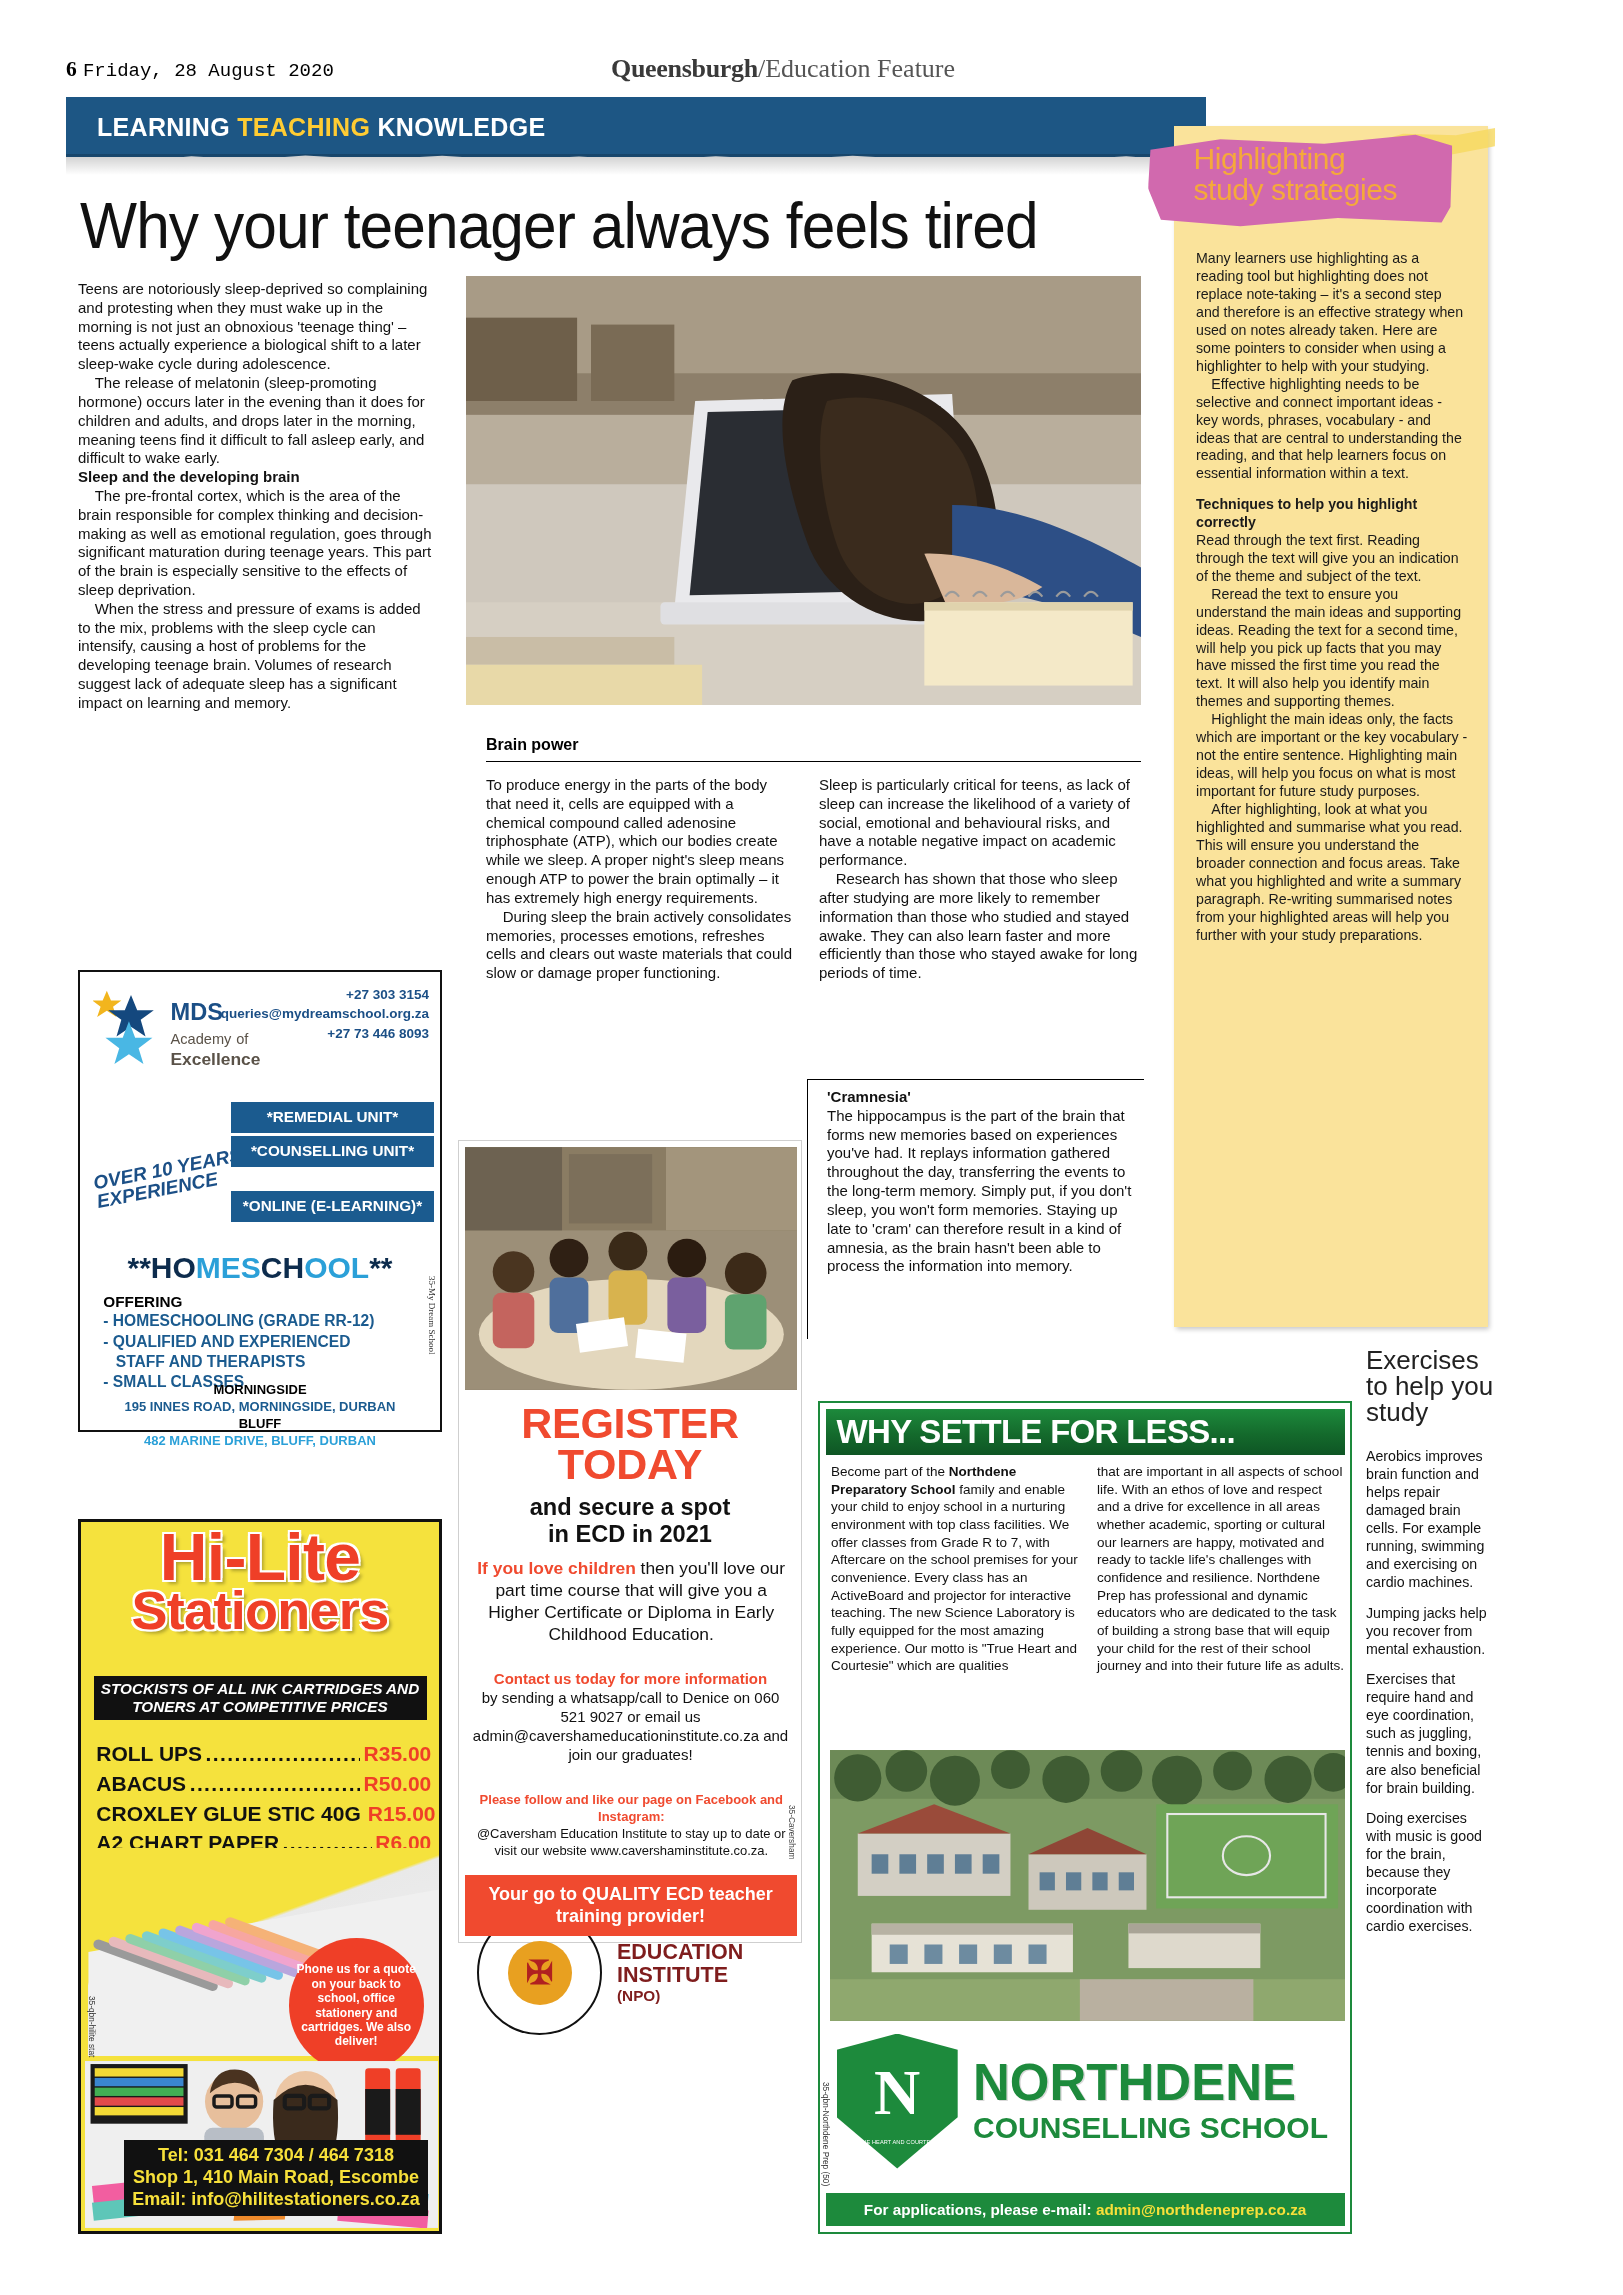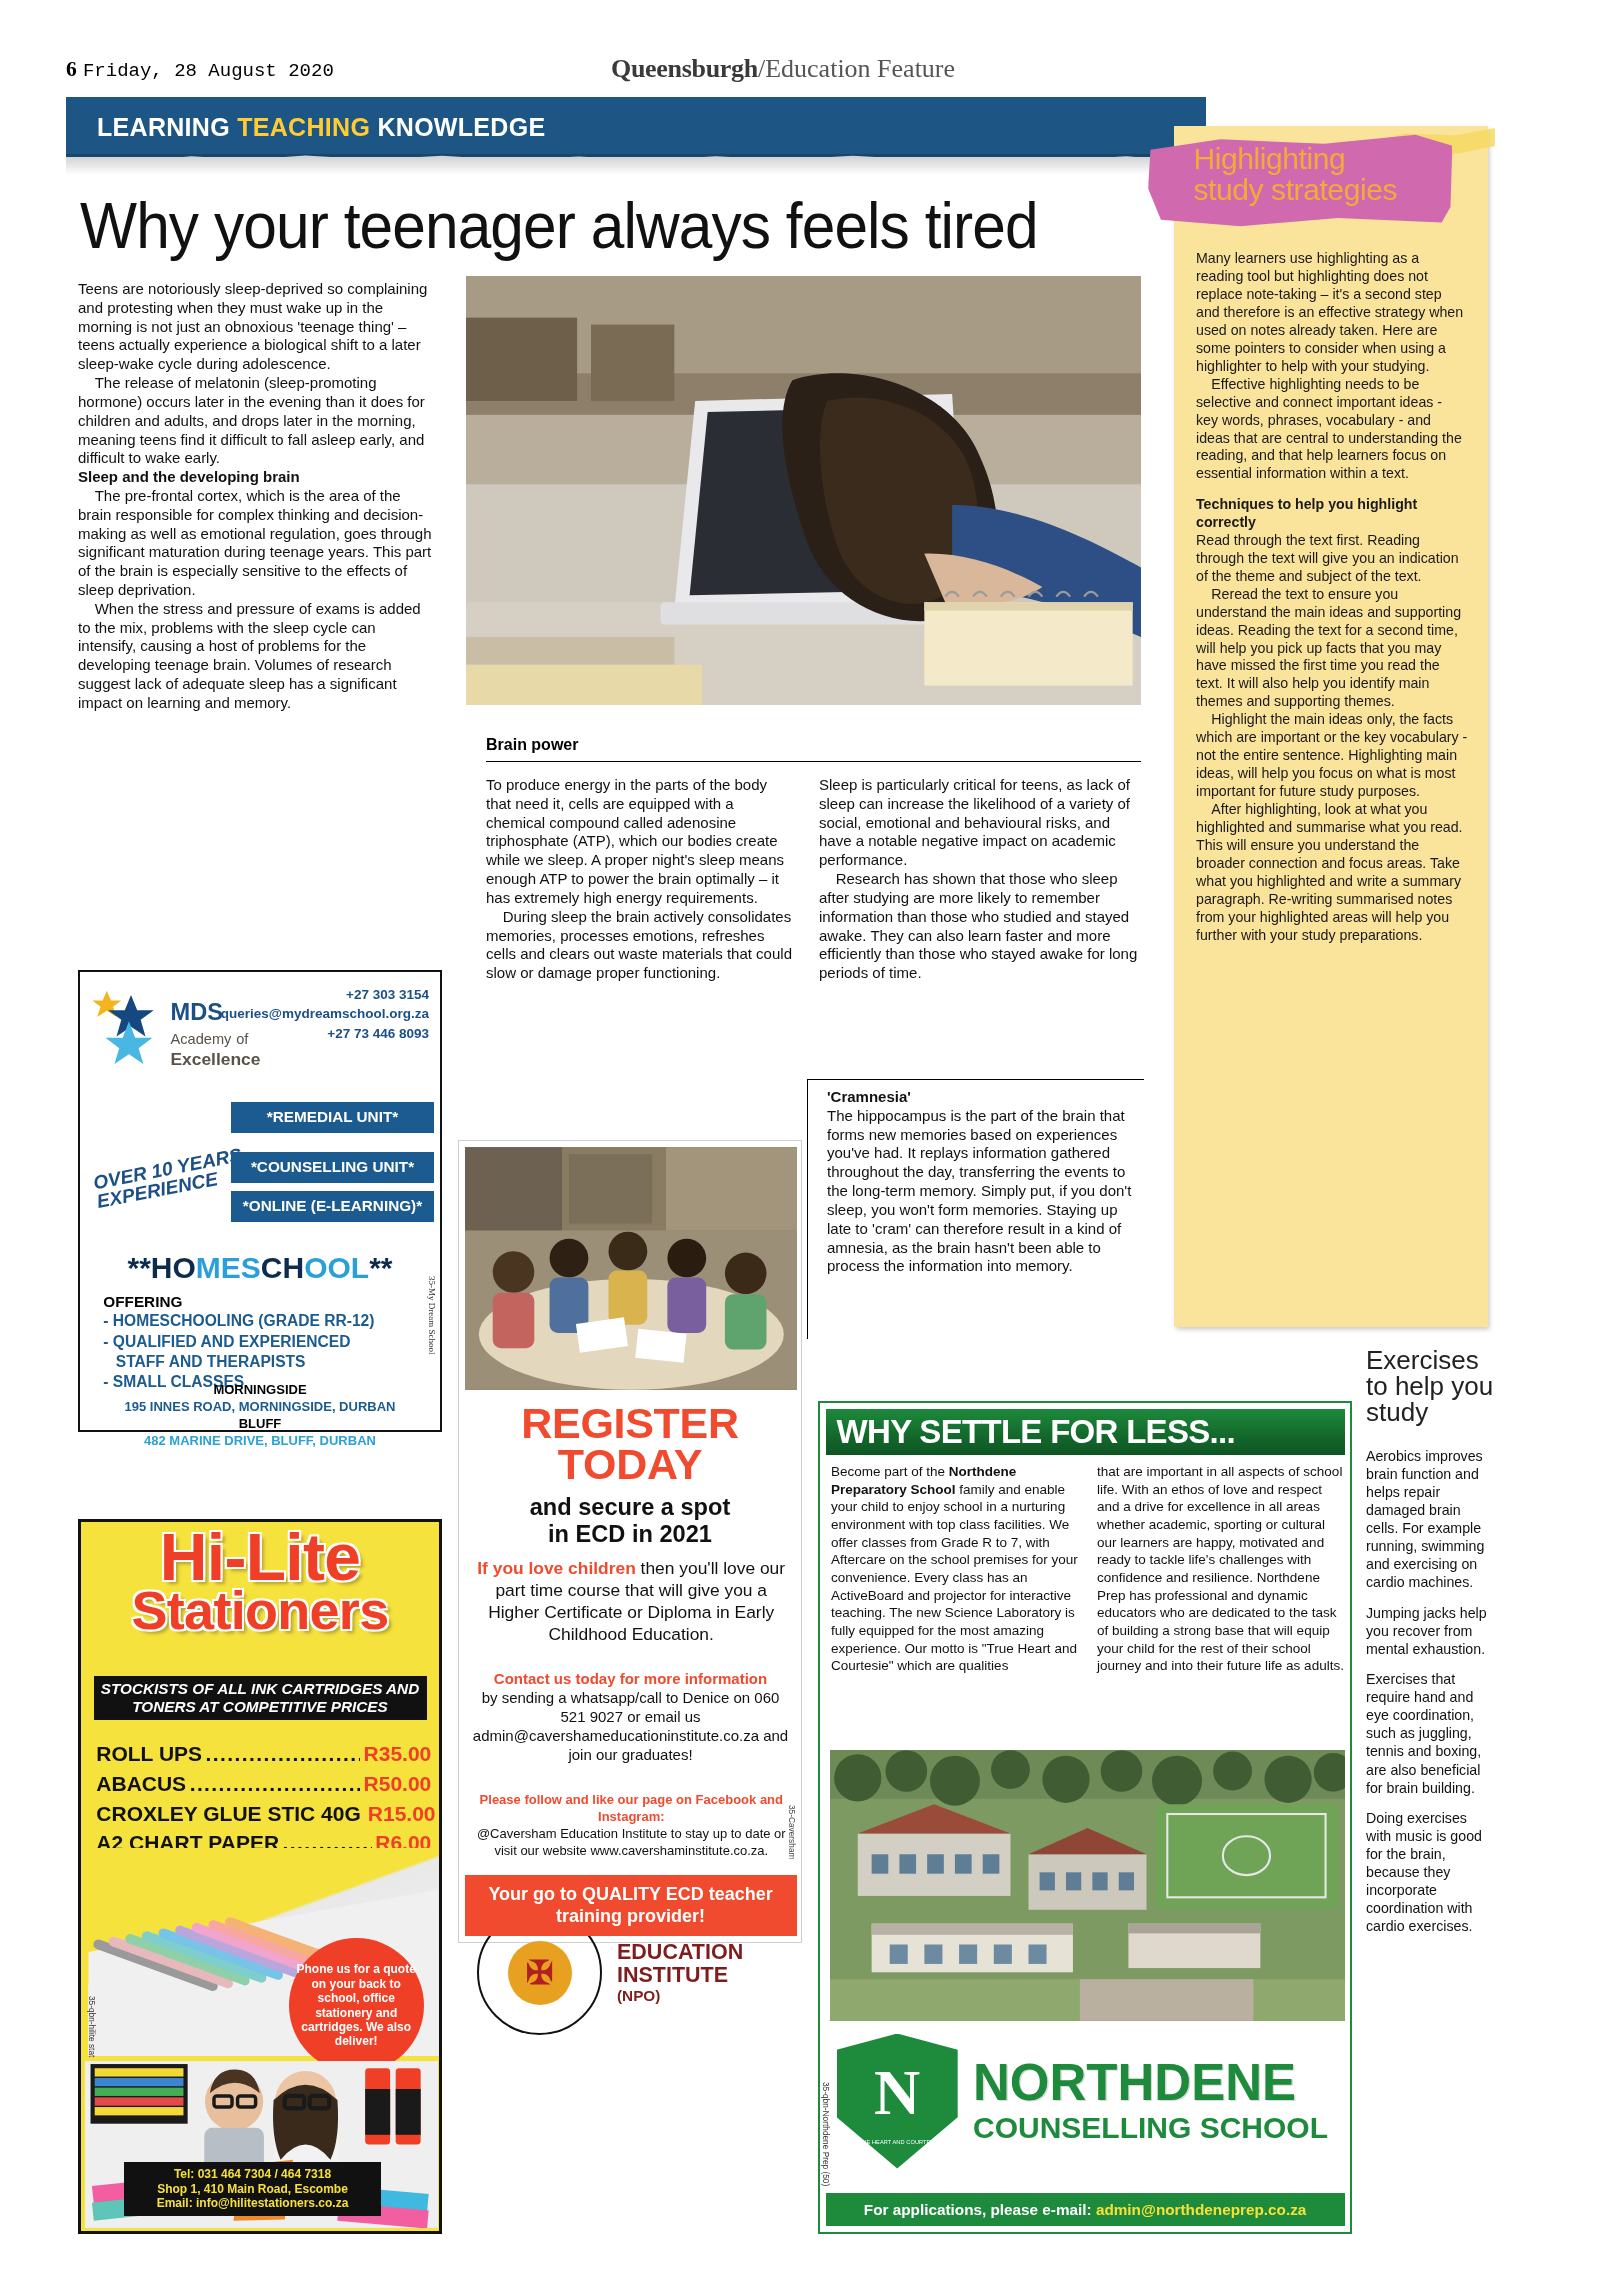--- a/index.html
+++ b/index.html
@@ -212,23 +212,23 @@
     border-radius: 50%; background: #ef3f27; color: #fff;
     display: flex; align-items: center; justify-content: center; text-align: center;
     font-size: 12px; font-weight: bold; line-height: 1.2; padding: 4.2px;
     font-family: "Liberation Sans Narrow", "Liberation Sans", sans-serif;
   }
   .hl-photo2 {
     position: absolute; left: 4.2px; bottom: 2.8px; width: 353px; height: 167px;
     background: #e6e6e6; overflow: hidden;
   }
   .hl-footer {
-    position: absolute; left: 43px; bottom: 15.3px; width: 257px;
+    position: absolute; left: 43px; bottom: 15.3px; width: 304px;
     background: #111; color: #f7e03a; text-align: center; padding: 4.9px 2.8px;
-    font-size: 12px; font-weight: bold; line-height: 1.22;
+    font-size: 18px; font-weight: bold; line-height: 1.22;
     font-family: "Liberation Sans Narrow", "Liberation Sans", sans-serif;
   }
   .hl-credit {
     position: absolute; left: 5.6px; bottom: 174px;
     writing-mode: vertical-rl; font-size: 8.3px; color: #333;
   }
 
   
   .cav-ad {
     left: 458px; top: 1140px; width: 344px; height: 803px;
@@ -473,21 +473,21 @@
     <div class="mds-contact">
       <div>+27 303 3154</div>
       <div>queries@mydreamschool.org.za</div>
       <div>+27 73 446 8093</div>
     </div>
     <div class="mds-exp">
       <div>OVER 10 YEARS</div>
       <div>EXPERIENCE</div>
     </div>
     <div class="mds-unit" style="top:130px">*REMEDIAL UNIT*</div>
-    <div class="mds-unit" style="top:180px">*COUNSELLING UNIT*</div>
+    <div class="mds-unit" style="top:164px">*COUNSELLING UNIT*</div>
     <div class="mds-unit" style="top:219px">*ONLINE (E-LEARNING)*</div>
     <div class="mds-home"><span>**HO</span><span class="lt">MES</span><span>CH</span><span class="lt">OOL</span><span>**</span></div>
     <div class="mds-offering">
       <div>OFFERING</div>
       <div class="mds-list">- HOMESCHOOLING (GRADE RR-12)</div>
       <div class="mds-list">- QUALIFIED AND EXPERIENCED</div>
       <div class="mds-list" style="padding-left:12.5px">  STAFF AND THERAPISTS</div>
       <div class="mds-list">- SMALL CLASSES</div>
     </div>
     <div class="mds-addr">

